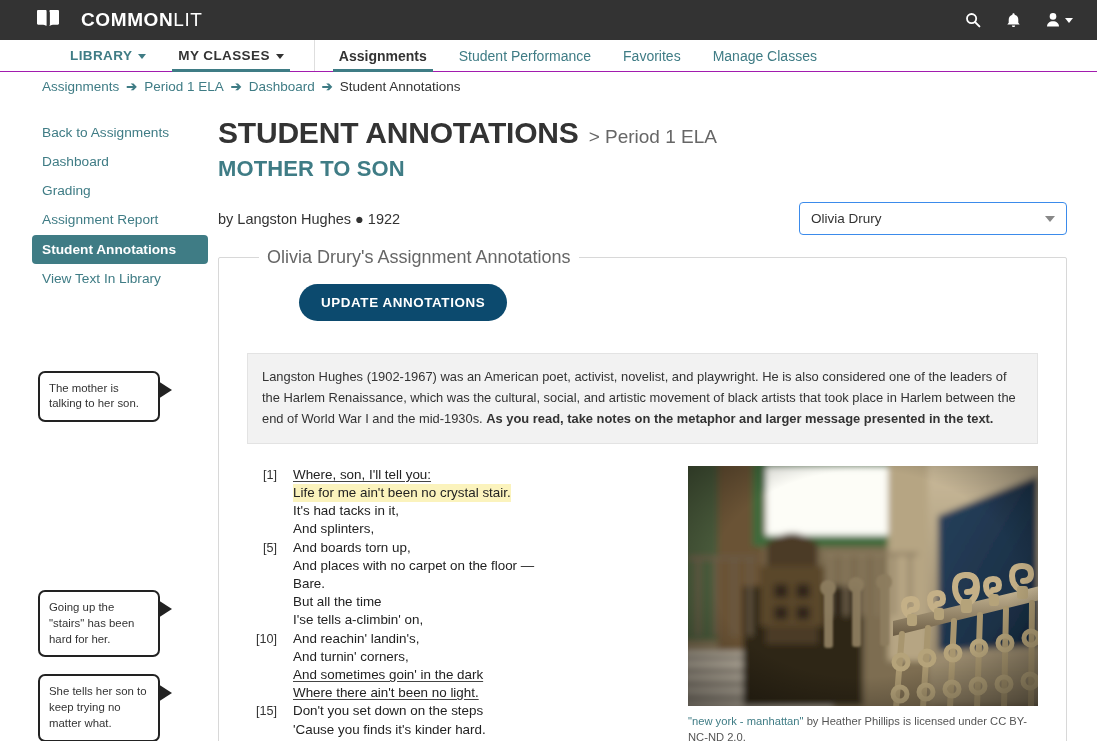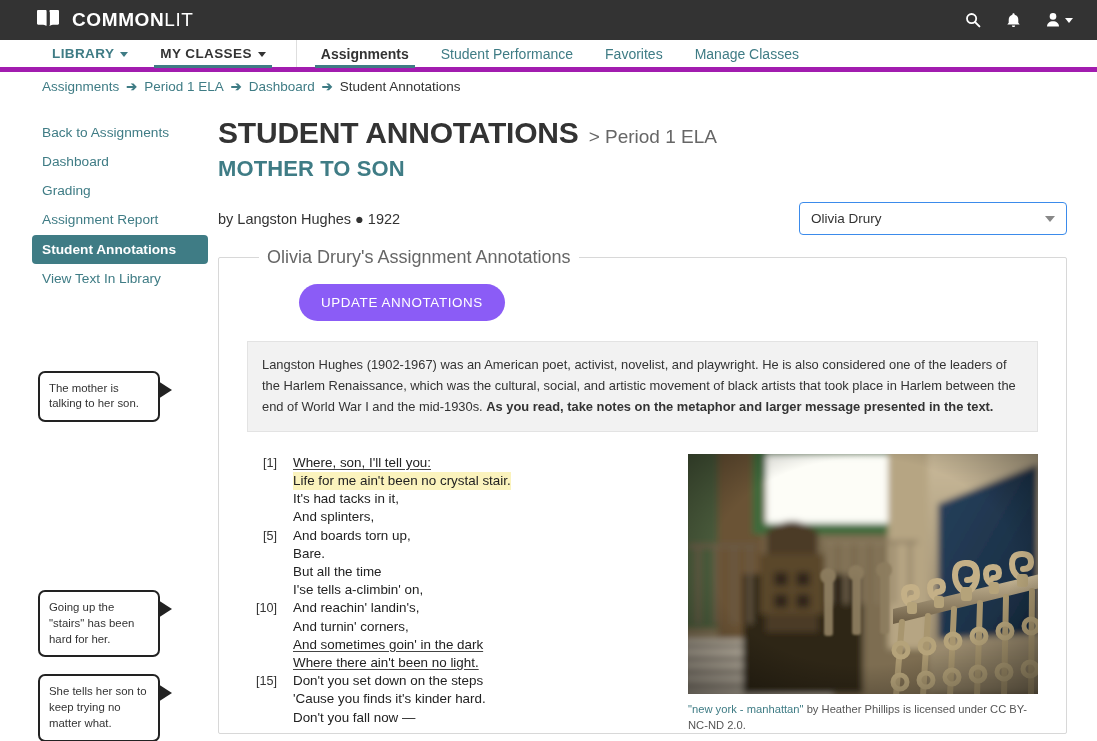--- a/index.html
+++ b/index.html
@@ -14,44 +14,44 @@
 
   
   .topbar {
     height: 40px;
     background: #333333;
     display: flex;
     align-items: center;
     padding: 0 18px 0 36px;
     position: relative;
   }
-  .logo-wrap { display:flex; align-items:center; gap:12px; }
+  .logo-wrap { display:flex; align-items:center; gap:21px; }
   .book-icon { display:block; }
   .logo-text {
     color:#fff; font-size:19px; letter-spacing:.6px;
     font-weight:700;
   }
   .logo-text .lit { font-weight:400; }
   .topbar-right {
     margin-left:auto; display:flex; align-items:center; gap:25px;
     padding-right: 6px;
   }
   .ticon { color:#fff; display:flex; align-items:center; cursor:pointer; }
   .caret-dn {
     width:0;height:0;border-left:4px solid transparent;border-right:4px solid transparent;
     border-top:5px solid #fff; margin-left:5px;
   }
 
   
   .navbar {
     height: 32px;
     background:#fff;
-    border-bottom:5px solid #a21caf;
+    border-bottom:1px solid #a21caf;
     display:flex; align-items:stretch;
-    padding-left: 36px;
+    padding-left: 54px;
     font-size:13.5px;
   }
   .nav-group { display:flex; align-items:stretch; }
   .nav-item {
     display:flex; align-items:center; padding:0 16px;
     color:#3f7c85; font-weight:700; letter-spacing:.4px;
     cursor:pointer; position:relative; white-space:nowrap;
   }
   .nav-item.dark { color:#333; }
   .nav-item.active::after {
@@ -130,23 +130,23 @@
 
   fieldset.annot-box {
     margin: 12px 0 0 0; padding: 10px 28px 0 28px;
     border:1px solid #d8d8d8; border-radius:2px;
     min-height: 470px;
   }
   fieldset.annot-box legend {
     font-size:18px; color:#666; padding:0 8px; margin-left:12px;
   }
   .update-btn {
-    display:inline-block; margin: 6px 0 0 52px;
-    background:#8b5cf6; color:#fff; border:none; border-radius:19px;
-    padding:11px 22px; font-size:13.4px; font-weight:400; letter-spacing:.6px;
+    display:inline-block; margin: 6px 0 12px 52px;
+    background:#0c4a6e; color:#fff; border:none; border-radius:19px;
+    padding:11px 22px; font-size:13.4px; font-weight:700; letter-spacing:.6px;
     cursor:pointer;
   }
   .intro-box {
     margin: 20px 0 0 0; background:#f2f2f2; border:1px solid #e3e3e3;
     padding: 13px 14px; font-size:12.9px; line-height:1.62; color:#333;
   }
   .intro-box b { font-weight:700; }
 
   
   .content-row { display:flex; margin-top: 22px; gap: 20px; }
@@ -316,20 +316,21 @@
             <div class="pline">
               <span class="pnum"></span>
               <span class="ptext">And splinters,</span>
             </div>
             <div class="pline">
               <span class="pnum">[5]</span>
               <span class="ptext">And boards torn up,</span>
             </div>
             <div class="pline">
               <span class="pnum"></span>
+              <span class="ptext">And places with no carpet on the floor —</span>
             </div>
             <div class="pline">
               <span class="pnum"></span>
               <span class="ptext">Bare.</span>
             </div>
             <div class="pline">
               <span class="pnum"></span>
               <span class="ptext">But all the time</span>
             </div>
             <div class="pline">

